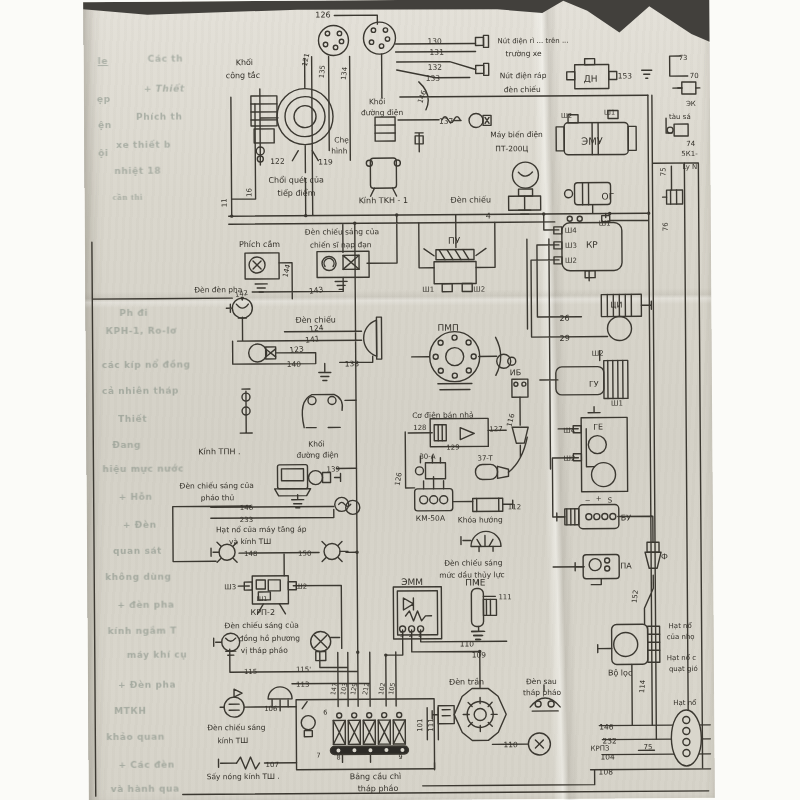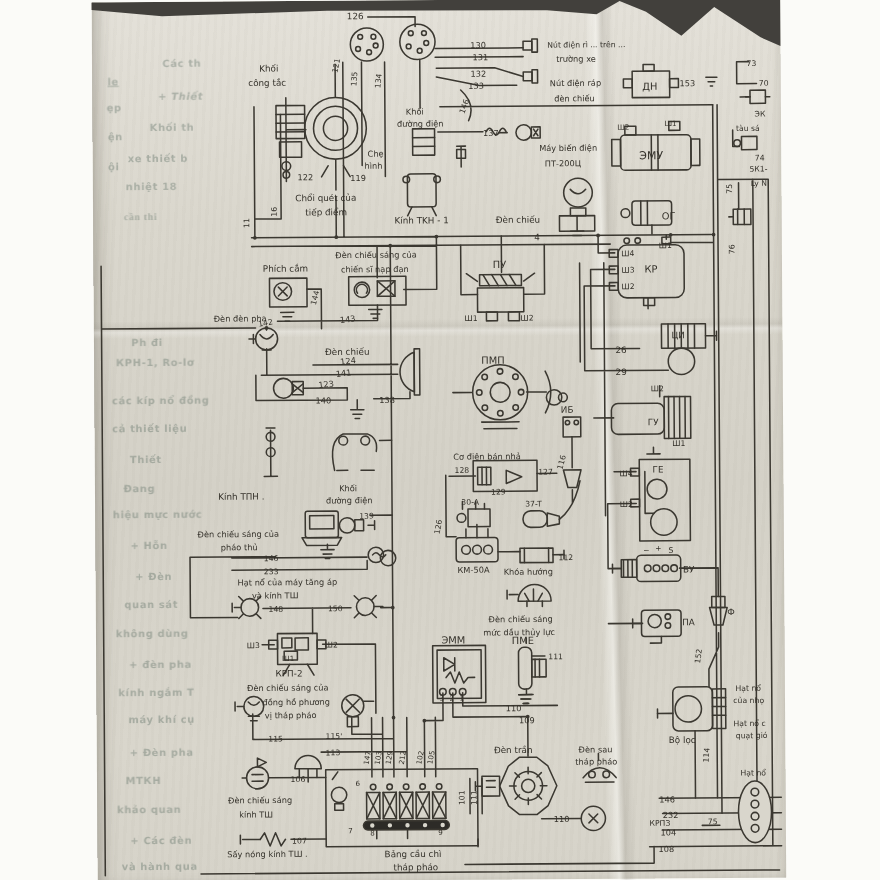--- a/index.html
+++ b/index.html
@@ -21,44 +21,44 @@
   svg#diagram{position:absolute;left:0;top:0;}
   svg#diagram text{font-family:"DejaVu Sans",sans-serif;fill:#34312a;}
   .ink{stroke:#3b3831;fill:none;stroke-width:1.4;stroke-linecap:round;stroke-linejoin:round;}
 </style>
 </head>
 <body>
 
 <div class="scene">
   <div class="photo"></div>
   <div id="bleed">
-      <div style="left: 100px; top: 68px; text-decoration: underline;">le</div>
+      <div style="left: 100px; top: 54px; text-decoration: underline;">le</div>
       <div style="left: 99px; top: 92px;">ẹp</div>
       <div style="left: 100px; top: 118px;">ện</div>
       <div style="left: 100px; top: 146px;">ội</div>
       <div style="left: 150px; top: 52px;">Các th</div>
       <div style="left: 146px; top: 82px; font-style: italic;">+ Thiết</div>
-      <div style="left: 138px; top: 110px;">Khối th</div>
+      <div style="left: 138px; top: 110px;">Phích th</div>
       <div style="left: 118px; top: 138px;">xe thiết b</div>
       <div style="left: 116px; top: 164px;">nhiệt 18</div>
       <div style="left: 114px; top: 190px; font-family: Liberation Serif, serif;">cần thi</div>
       <div style="left: 120px; top: 306px;">Ph đi</div>
       <div style="left: 106px; top: 324px;">КРН-1, Ro-lơ</div>
       <div style="left: 102px; top: 358px; text-align: center;">các kíp nổ đồng</div>
-      <div style="left: 102px; top: 384px;">cả thiết liệu</div>
+      <div style="left: 102px; top: 384px;">cả nhiên tháp</div>
       <div style="left: 118px; top: 412px;">Thiết</div>
       <div style="left: 112px; top: 438px;">Đang</div>
       <div style="left: 102px; top: 462px;">hiệu mực nước</div>
       <div style="left: 118px; top: 490px;">+ Hỗn</div>
       <div style="left: 122px; top: 518px;">+ Đèn</div>
       <div style="left: 112px; top: 544px; text-align: center;">quan sát</div>
       <div style="left: 104px; top: 570px;">không dùng</div>
       <div style="left: 116px; top: 598px;">+ đèn pha</div>
       <div style="left: 106px; top: 624px;">kính ngắm T</div>
-      <div style="left: 92px; top: 648px; padding-left: 23px;">máy khí cụ</div>
+      <div style="left: 102px; top: 648px; padding-left: 23px;">máy khí cụ</div>
       <div style="left: 116px; top: 678px;">+ Đèn pha</div>
       <div style="left: 112px; top: 704px; text-align: center;">МТКН</div>
       <div style="left: 104px; top: 730px;">khảo quan</div>
       <div style="left: 116px; top: 758px;">+ Các đèn</div>
       <div style="left: 108px; top: 782px;">và hành qua</div>
     </div>
   <div class="crease"></div>
   <div class="crease-h"></div>
 
   <svg id="diagram" width="800" height="800" viewBox="0 0 800 800">

